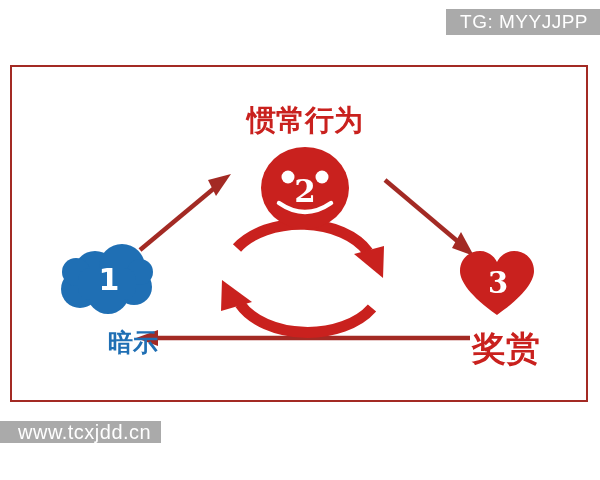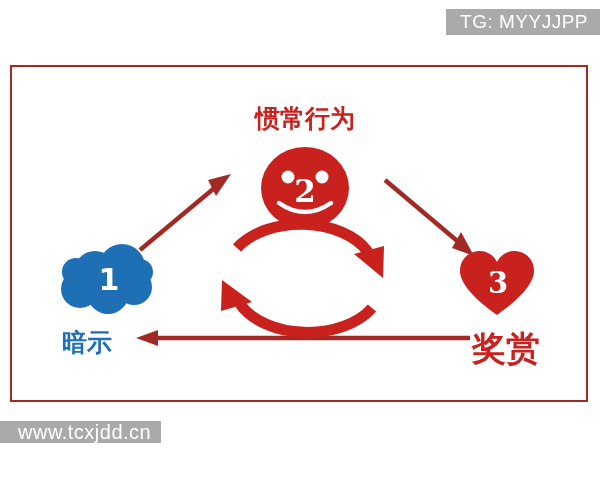--- a/index.html
+++ b/index.html
@@ -68,28 +68,28 @@
     font-weight: bold;
     white-space: nowrap;
     line-height: 1;
   }
 
   #label-habit {
     left: 240px;
     top: 106px;
     width: 130px;
     text-align: center;
-    font-size: 25px;
+    font-size: 29px;
     color: #c9211e;
   }
   #label-cue {
     left: 62px;
     top: 330px;
     width: 96px;
-    text-align: left;
+    text-align: right;
     font-size: 25px;
     color: #1f6fb4;
   }
   #label-reward {
     left: 458px;
     top: 331px;
     width: 96px;
     text-align: center;
     font-size: 34px;
     color: #c9211e;

